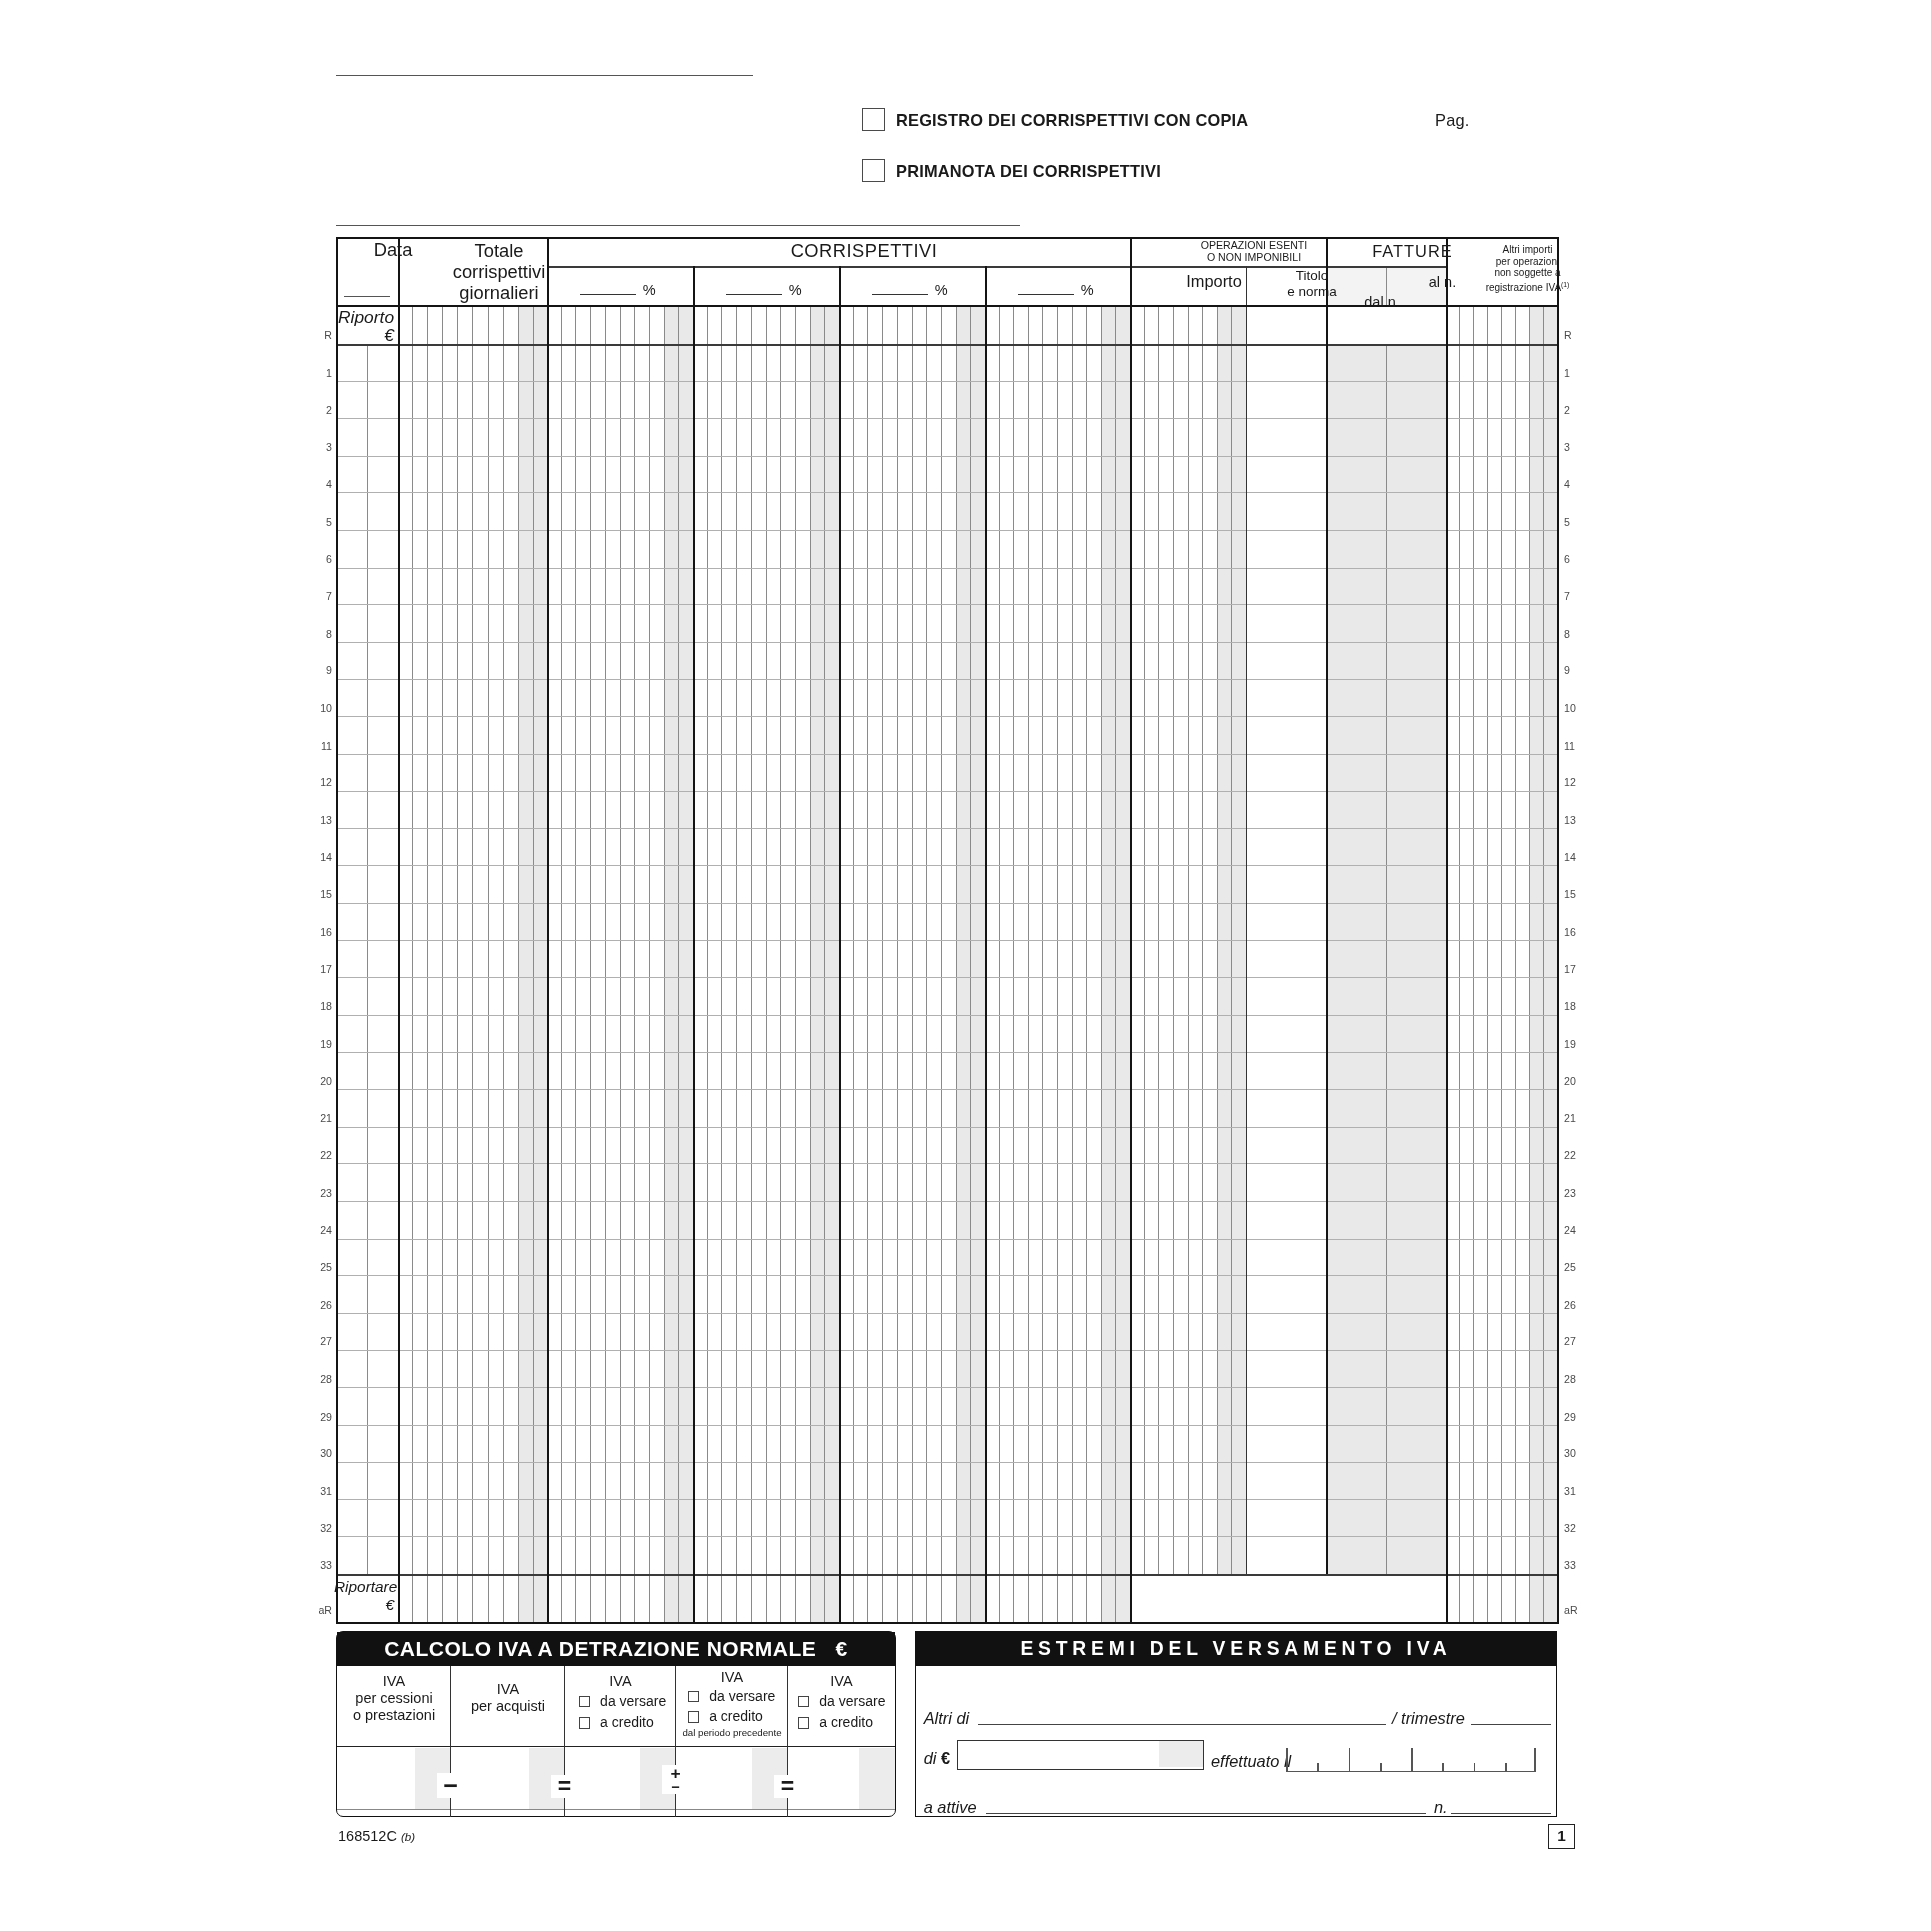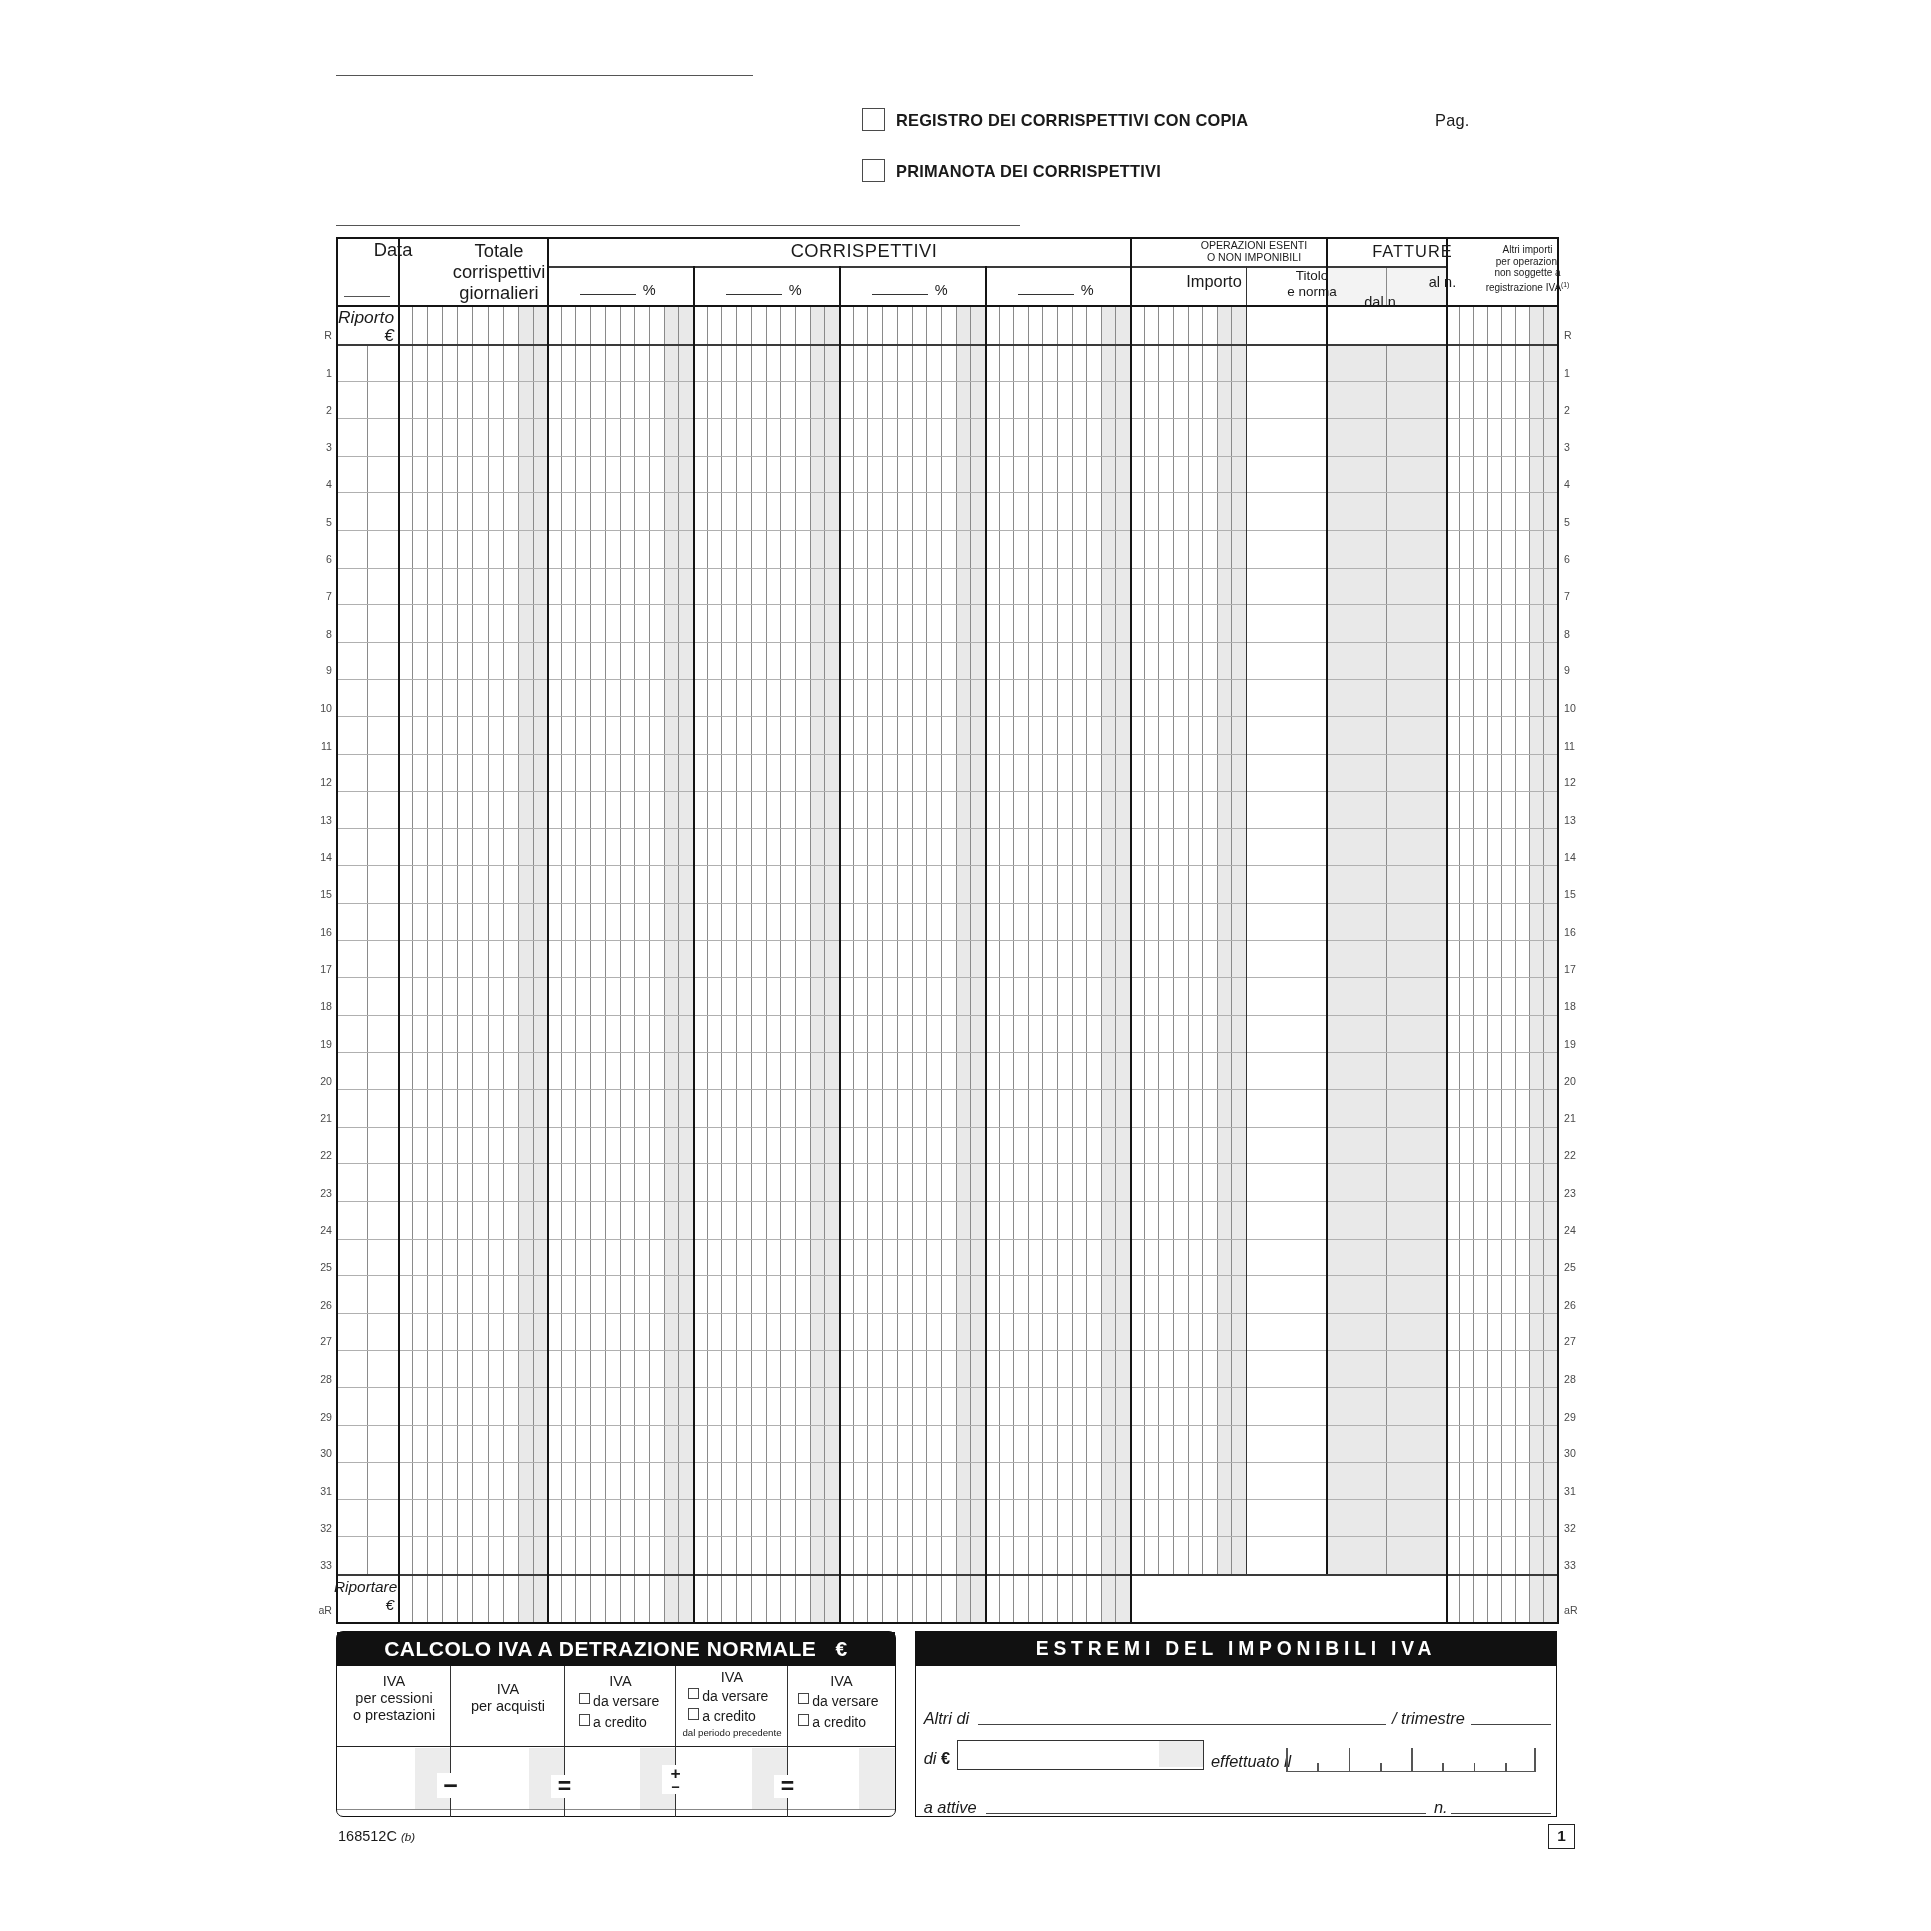--- a/index.html
+++ b/index.html
@@ -14,21 +14,21 @@
   .optbox{position:absolute;width:23px;height:23px;border:1.9px solid #4a4a4a;background:#fff;box-sizing:border-box;}
   .optlabel{position:absolute;font-size:16.4px;font-weight:600;letter-spacing:0.2px;}
   
   .hcell{position:absolute;display:flex;align-items:center;justify-content:center;padding-left:26px;}
   .pct-line{display:inline-block;width:56px;border-bottom:1.4px solid #333;height:11.6px;margin-right:6.8px;}
   .rowlab{position:absolute;font-size:10.6px;color:#4a4a4a;line-height:12.6px;}
   
   .section{position:absolute;border:1.9px solid #111;box-sizing:content-box;background:#fff;}
   .blackbar{position:absolute;left:0;top:0;background:#111;color:#fff;display:flex;align-items:center;justify-content:center;}
   .cbx{display:inline-block;width:11.6px;height:11.6px;border:1.4px solid #444;background:#fff;box-sizing:border-box;flex:0 0 auto;}
-  .cbrow{display:flex;align-items:flex-start;gap:3px;font-size:14px;line-height:17.4px;}
+  .cbrow{display:flex;align-items:center;gap:10px;font-size:14px;line-height:17.4px;}
   .op{position:absolute;background:#fff;font-weight:bold;text-align:center;line-height:1;}
   .fieldline{position:absolute;border-bottom:1.4px solid #444;}
   .eslab{position:absolute;font-style:italic;font-size:16.4px;}
   .tick{position:absolute;width:1.9px;background:#555;bottom:0;}
 </style>
 </head>
 <body>
 
 <div class="canvas">
 
@@ -351,21 +351,21 @@
     <div class="op" style="left:214px;top:143px;width:27px;font-size:23px;">=</div>
     <div class="op" style="left:325px;top:133px;width:27px;">
       <div style="font-size:17.4px;">+</div>
       <div style="font-size:14.5px;margin-top:-2.9px;">−</div>
     </div>
     <div class="op" style="left:437px;top:143px;width:27px;font-size:23px;">=</div>
   </div>
 
   <div class="section" style="left:915px;top:1631px;width:640px;height:184px;">
     <div class="blackbar" style="width:640px;height:34px;font-size:19.3px;font-weight:bold;letter-spacing:4.8px;">
-      <span>ESTREMI  DEL  IMPONIBILI  IVA</span>
+      <span>ESTREMI  DEL  VERSAMENTO  IVA</span>
     </div>
     <div class="eslab" style="left:7.7px;top:77px;">Altri di</div>
     <div class="fieldline" style="left:62px;top:75px;width:408px;height:17.4px;"></div>
     <div class="eslab" style="left:476px;top:77px;">/ trimestre</div>
     <div class="fieldline" style="left:555px;top:75px;width:80px;height:17.4px;"></div>
 
     <div class="eslab" style="left:7.7px;top:117px;"><span>di</span> <b style="font-style:normal;">€</b></div>
     <div class="abs" style="left:41px;top:108px;width:247px;height:30px;border:1.9px solid #333;box-sizing:border-box;background:#fff;">
       <div class="abs" style="right:0;top:0;width:44px;height:26px;background:#ececec;"></div>
     </div>

